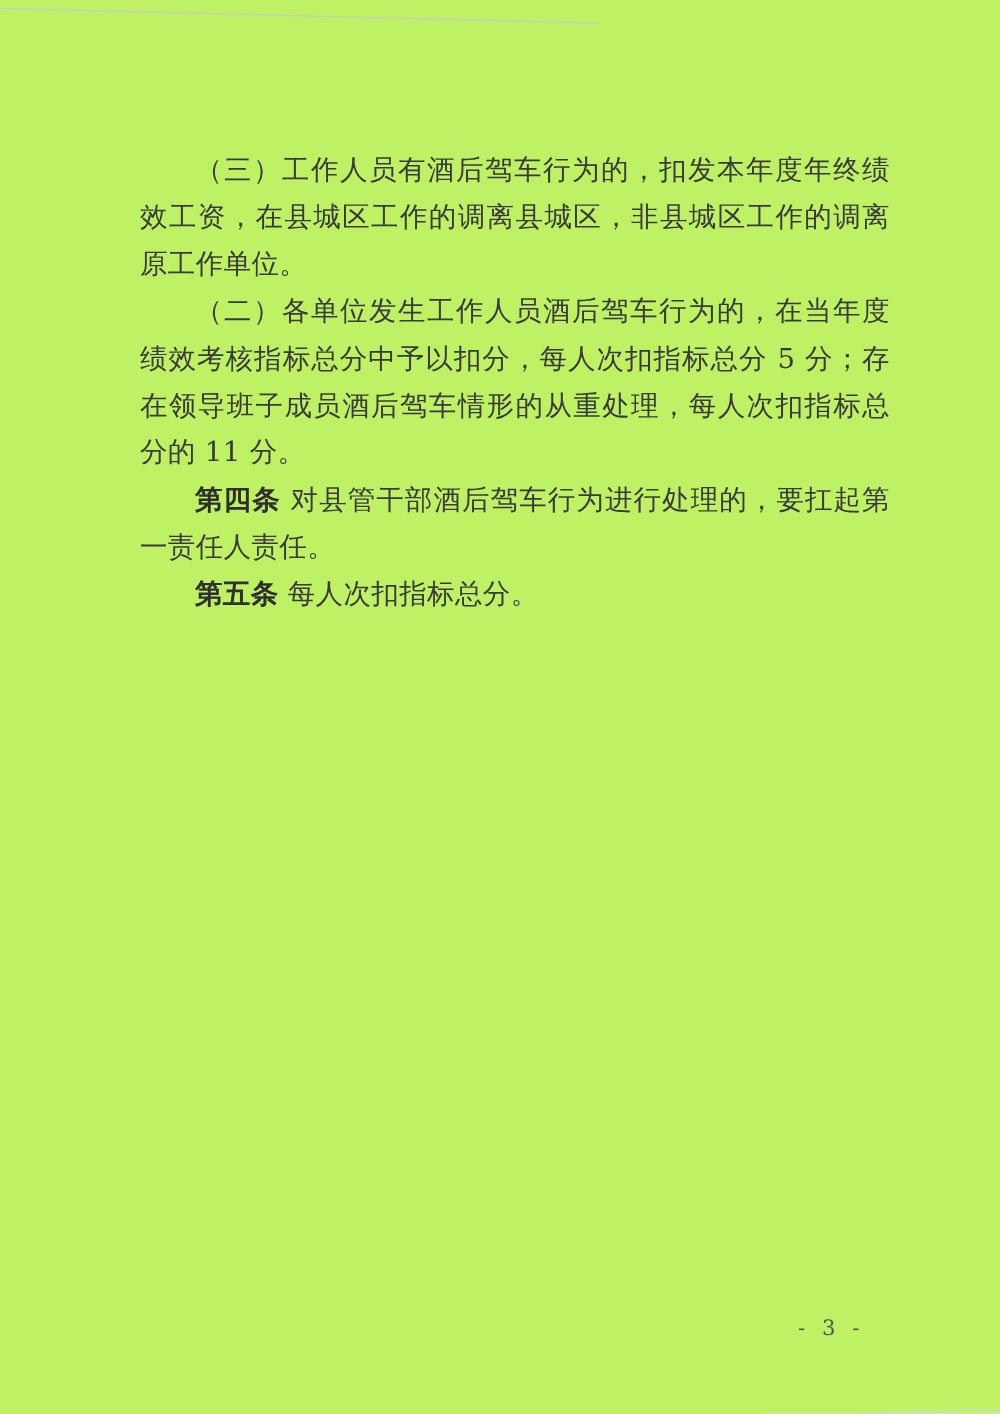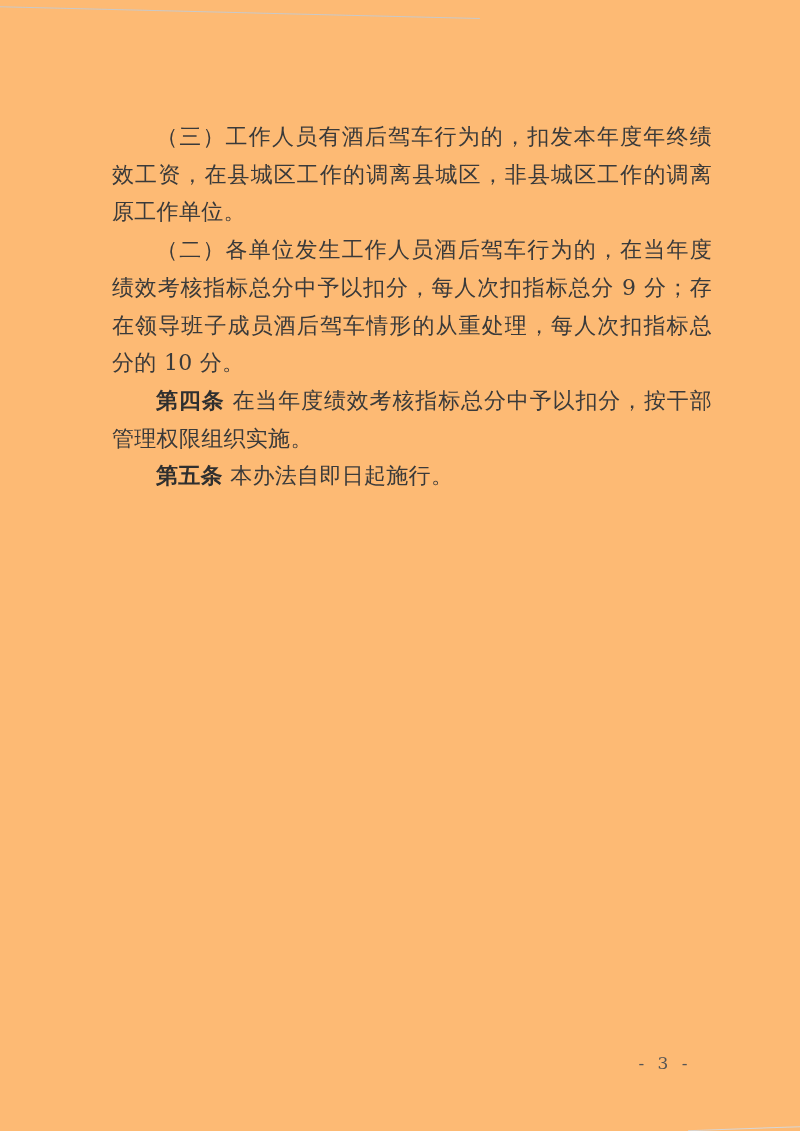--- a/index.html
+++ b/index.html
@@ -5,21 +5,21 @@
   html, body {
     margin: 0;
     padding: 0;
     background: #e8e8e8;
   }
   .page {
     position: relative;
     width: 800px;
     height: 1131px;
     margin: 0 auto;
-    background: #fdba74;
+    background: #bef264;
     overflow: hidden;
     font-family: "DejaVu Serif", "Liberation Serif", serif;
     color: #3a3a3a;
   }
   .scan-edge-top {
     position: absolute;
     top: 6px;
     left: -10px;
     width: 490px;
     height: 1px;
@@ -70,21 +70,21 @@
   }
 </style>
 </head>
 <body>
 
 <div class="page">
   <div class="scan-edge-top"></div>
 
   <div class="content">
     <p><span>（三）工作人员有酒后驾车行为的，扣发本年度年终绩效工资，在县城区工作的调离县城区，非县城区工作的调离原工作单位。</span></p>
-    <p><span>（二）各单位发生工作人员酒后驾车行为的，在当年度绩效考核指标总分中予以扣分，每人次扣指标总分 9 分；存在领导班子成员酒后驾车情形的从重处理，每人次扣指标总分的 10 分。</span></p>
-    <p><b class="article-number">第四条</b><span> 在当年度绩效考核指标总分中予以扣分，按干部管理权限组织实施。</span></p>
-    <p><b class="article-number">第五条</b><span> 本办法自即日起施行。</span></p>
+    <p><span>（二）各单位发生工作人员酒后驾车行为的，在当年度绩效考核指标总分中予以扣分，每人次扣指标总分 5 分；存在领导班子成员酒后驾车情形的从重处理，每人次扣指标总分的 11 分。</span></p>
+    <p><b class="article-number">第四条</b><span> 对县管干部酒后驾车行为进行处理的，要扛起第一责任人责任。</span></p>
+    <p><b class="article-number">第五条</b><span> 每人次扣指标总分。</span></p>
   </div>
 
   <div class="page-number">- 3 -</div>
 
   <div class="scan-edge-bottom"></div>
 </div>
 
 </body></html>

